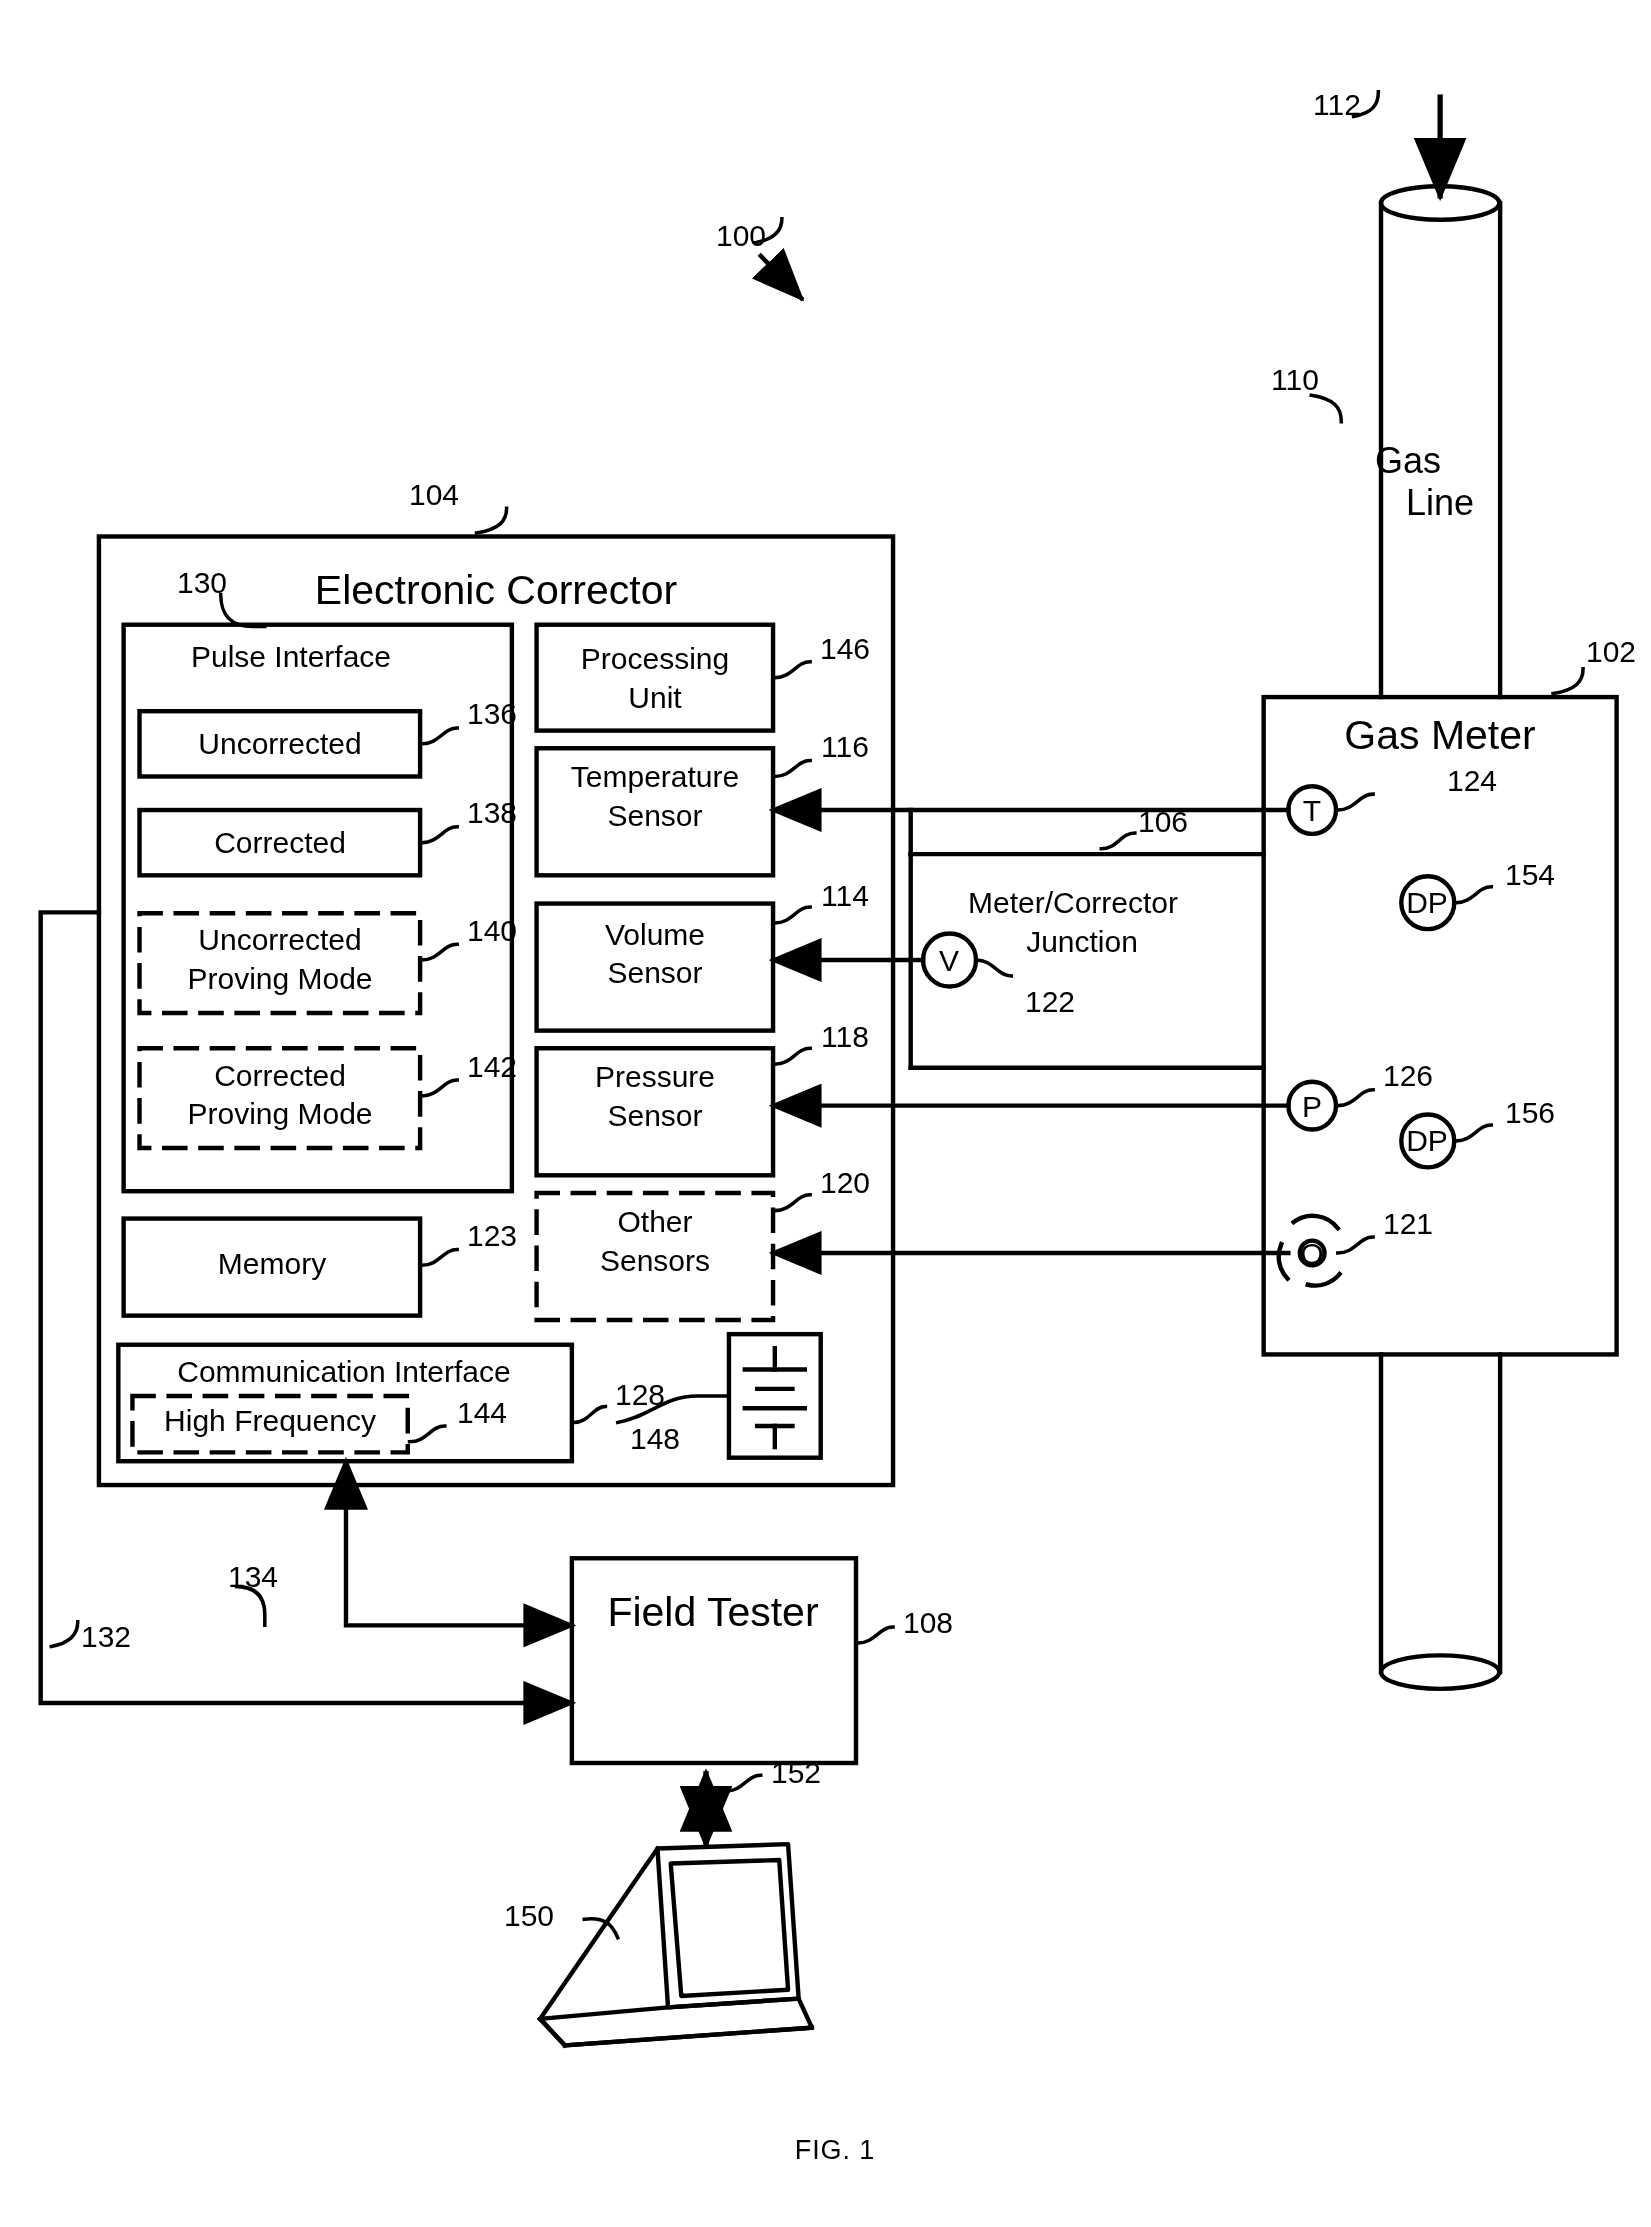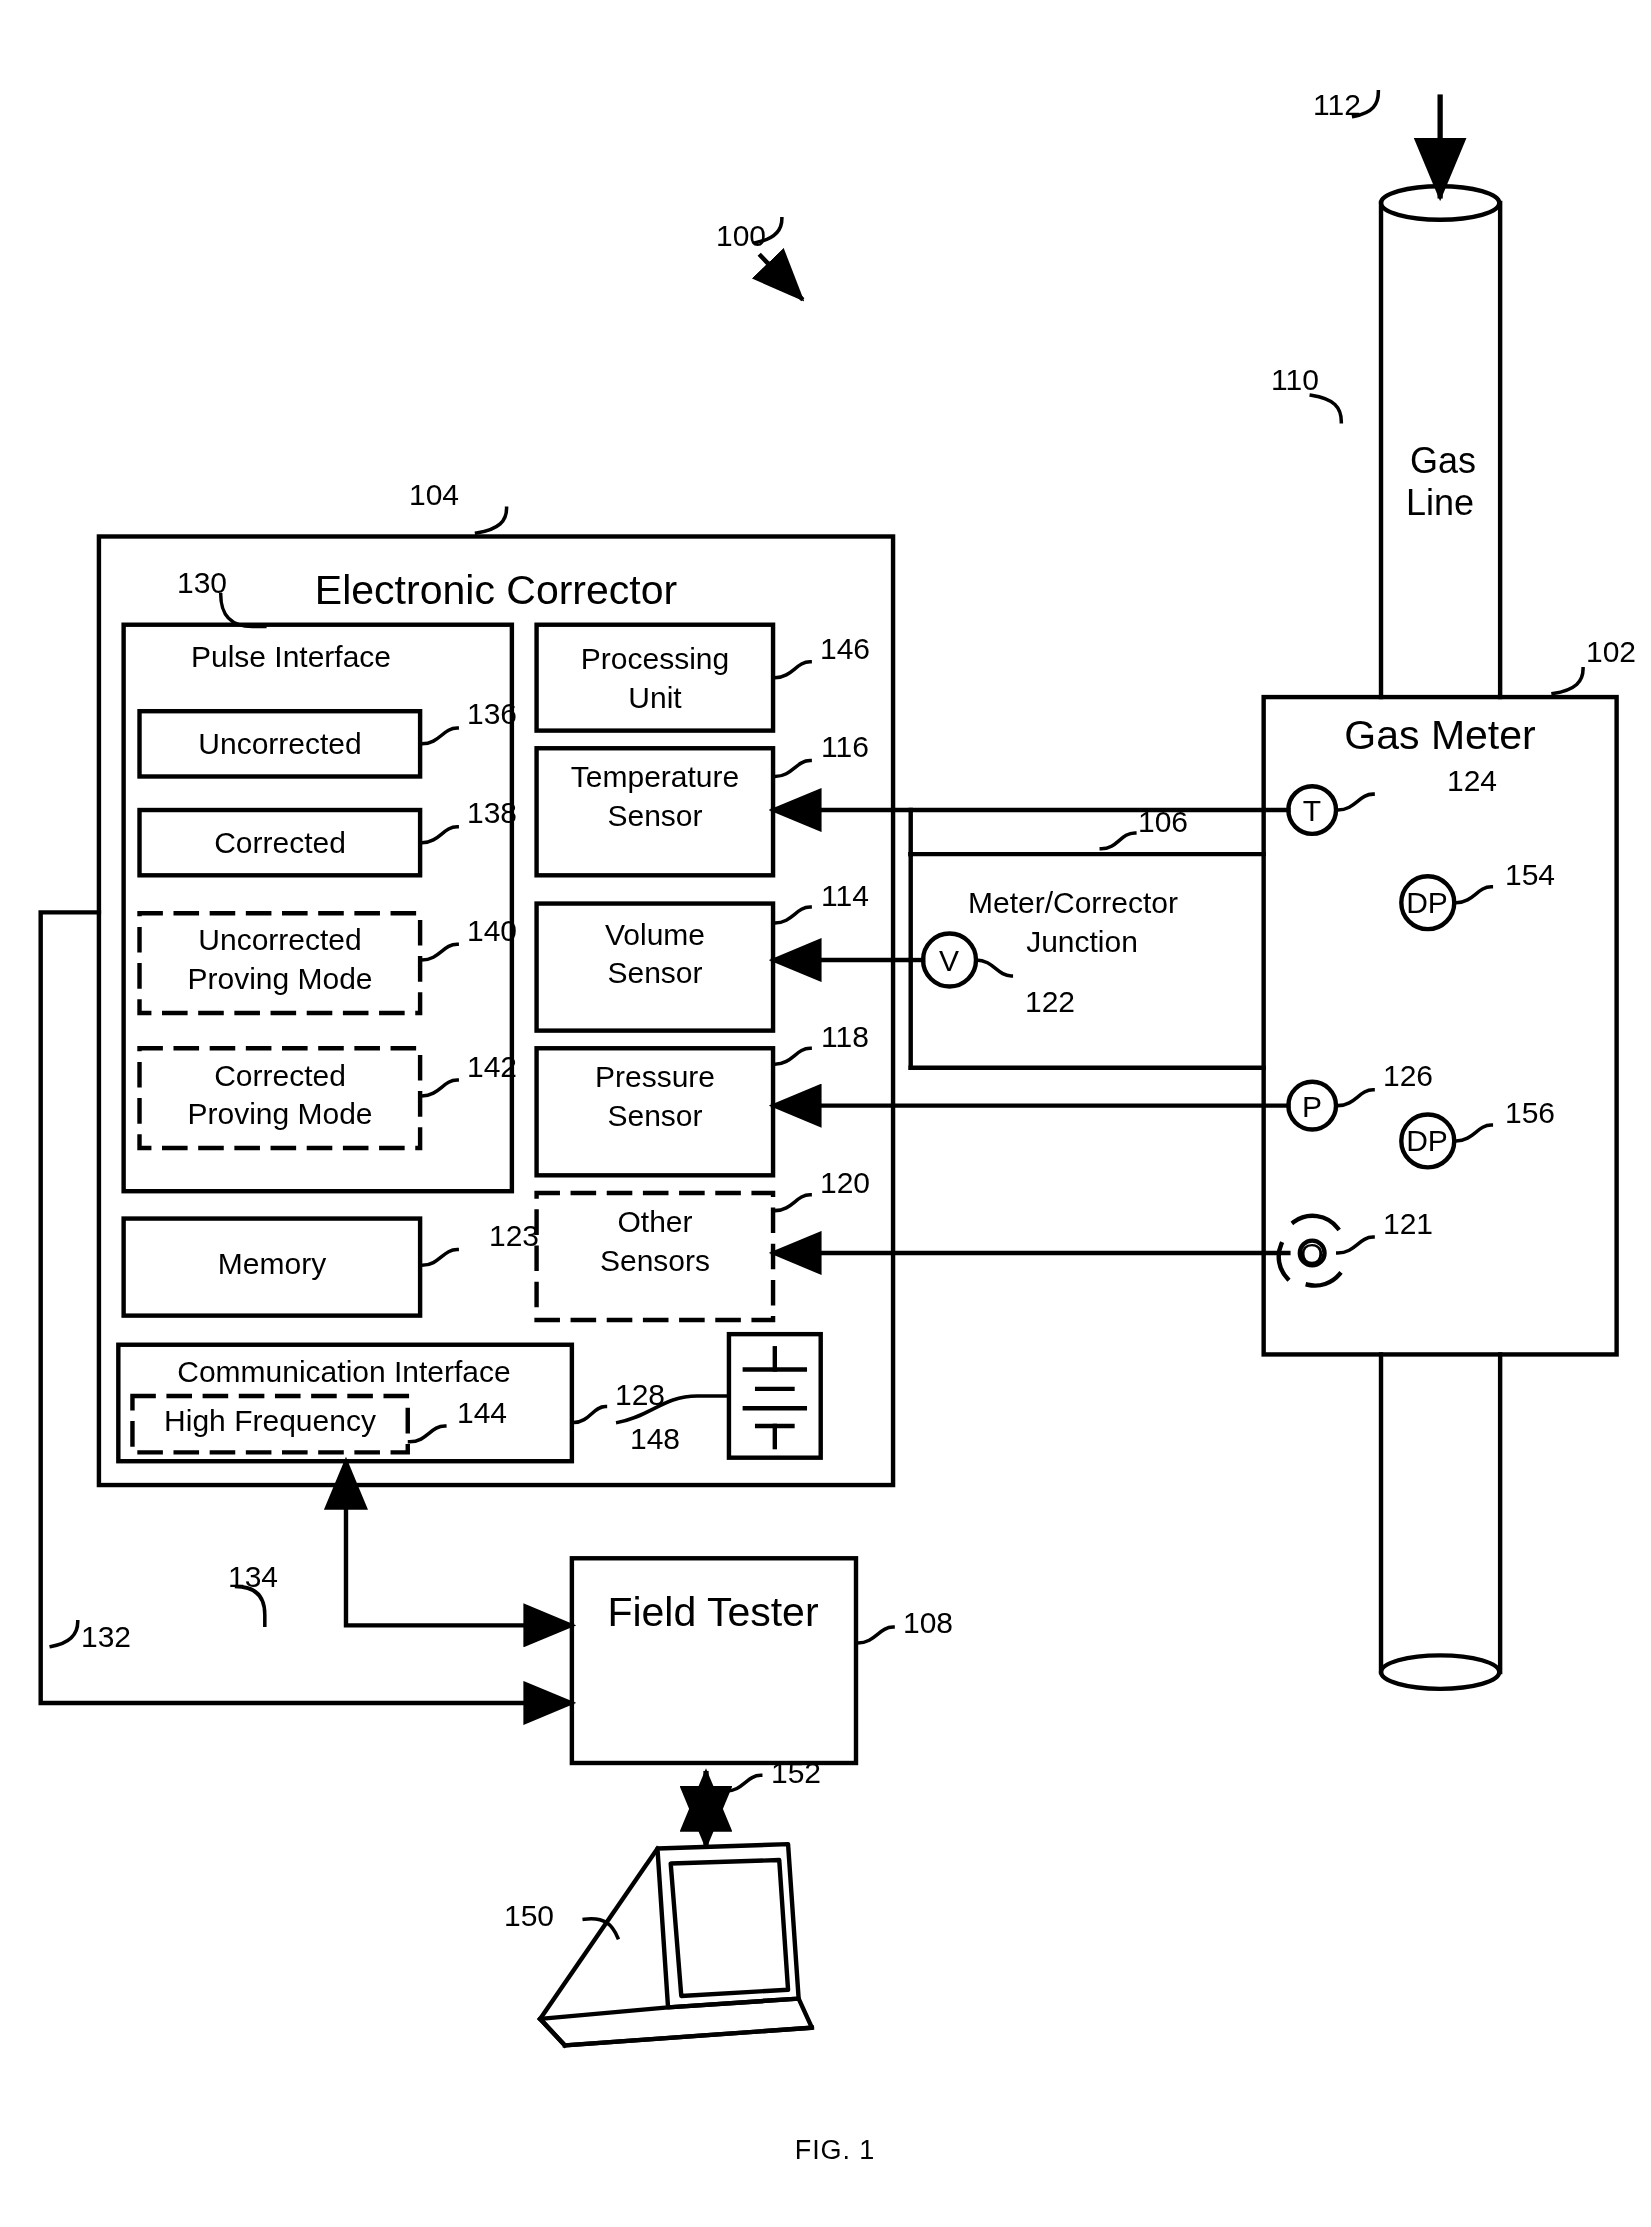--- a/index.html
+++ b/index.html
@@ -157,21 +157,21 @@
       <path d="M856 275 C878 271 886 261 886 248" stroke-width="4"></path>
       <path d="M862 290 L908 338" stroke-width="5" marker-end="url(#ah)"></path>
     </g>
   </g>
 </svg>
 
 <div class="lbl ref ctr" style="left:741px;top:219px;">100</div>
 
 <div class="lbl ref ctr" style="left:1337px;top:88px;">112</div>
 <div class="lbl ref ctr" style="left:1295px;top:363px;">110</div>
-<div class="lbl big ctr" style="left:1443px;top:441px;">Gas</div>
+<div class="lbl big ctr" style="left:1408px;top:441px;">Gas</div>
 <div class="lbl big ctr" style="left:1440px;top:483px;">Line</div>
 
 <div class="lbl ref ctr" style="left:1611px;top:635px;">102</div>
 <div class="lbl huge ctr" style="left:1440px;top:713px;">Gas Meter</div>
 <div class="lbl box-t ctr" style="left:1312px;top:794px;">T</div>
 <div class="lbl ref ctr" style="left:1472px;top:764px;">124</div>
 <div class="lbl box-t ctr" style="left:1427px;top:886px;">DP</div>
 <div class="lbl ref ctr" style="left:1530px;top:858px;">154</div>
 <div class="lbl box-t ctr" style="left:1312px;top:1090px;">P</div>
 <div class="lbl ref ctr" style="left:1408px;top:1059px;">126</div>
@@ -193,21 +193,21 @@
 
 <div class="lbl box-t ctr" style="left:280px;top:923px;">Uncorrected</div>
 <div class="lbl box-t ctr" style="left:280px;top:962px;">Proving Mode</div>
 <div class="lbl ref ctr" style="left:492px;top:914px;">140</div>
 
 <div class="lbl box-t ctr" style="left:280px;top:1059px;">Corrected</div>
 <div class="lbl box-t ctr" style="left:280px;top:1097px;">Proving Mode</div>
 <div class="lbl ref ctr" style="left:492px;top:1050px;">142</div>
 
 <div class="lbl box-t ctr" style="left:272px;top:1247px;">Memory</div>
-<div class="lbl ref ctr" style="left:492px;top:1219px;margin-left:22px;">123</div>
+<div class="lbl ref ctr" style="left:492px;top:1219px;">123</div>
 
 <div class="lbl box-t ctr" style="left:344px;top:1355px;">Communication Interface</div>
 <div class="lbl box-t ctr" style="left:270px;top:1404px;">High Frequency</div>
 <div class="lbl ref ctr" style="left:482px;top:1396px;">144</div>
 <div class="lbl ref ctr" style="left:640px;top:1378px;">128</div>
 <div class="lbl ref ctr" style="left:655px;top:1422px;">148</div>
 
 <div class="lbl box-t ctr" style="left:655px;top:642px;">Processing</div>
 <div class="lbl box-t ctr" style="left:655px;top:681px;">Unit</div>
 <div class="lbl ref ctr" style="left:845px;top:632px;">146</div>

